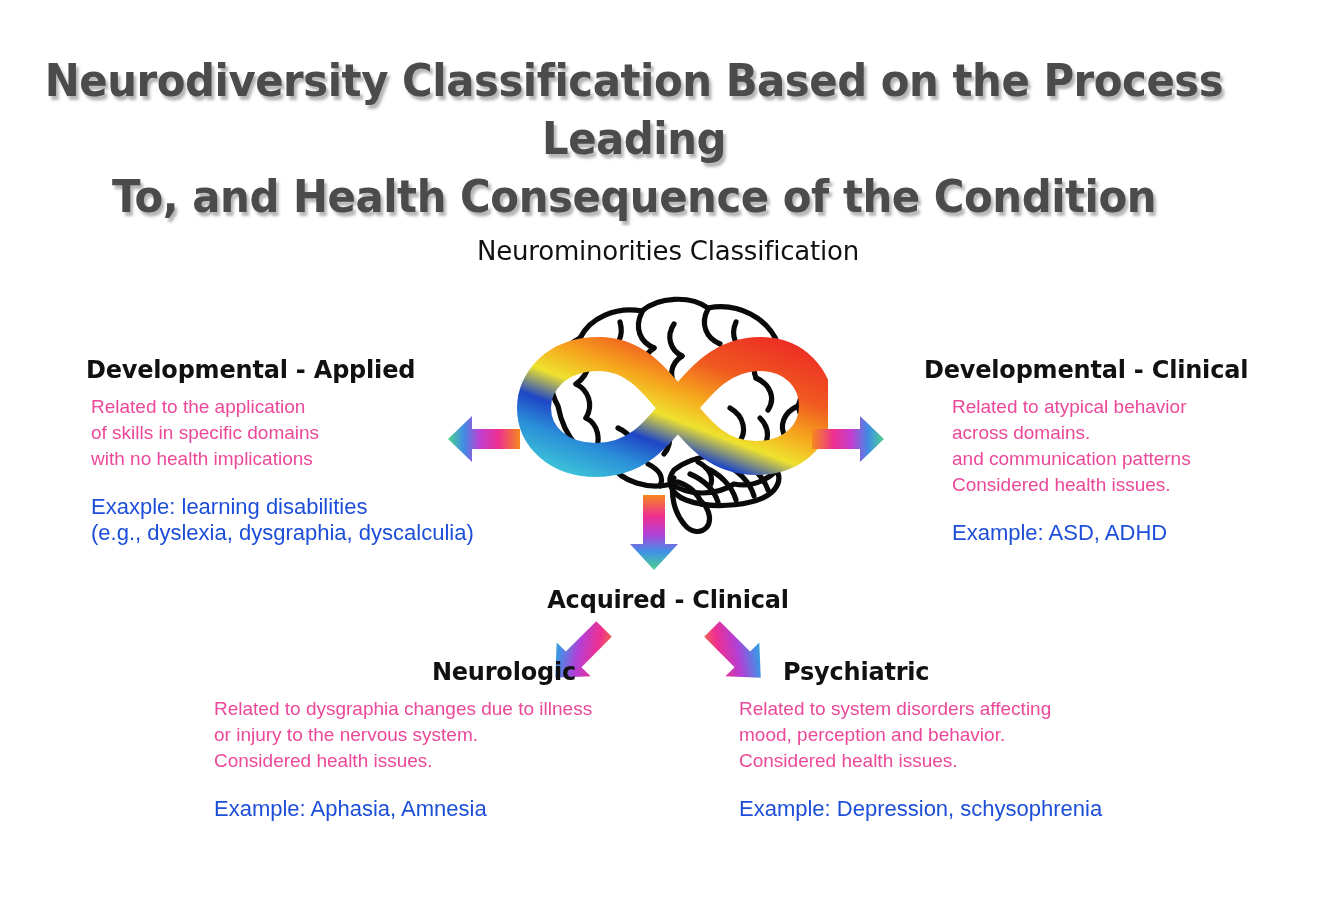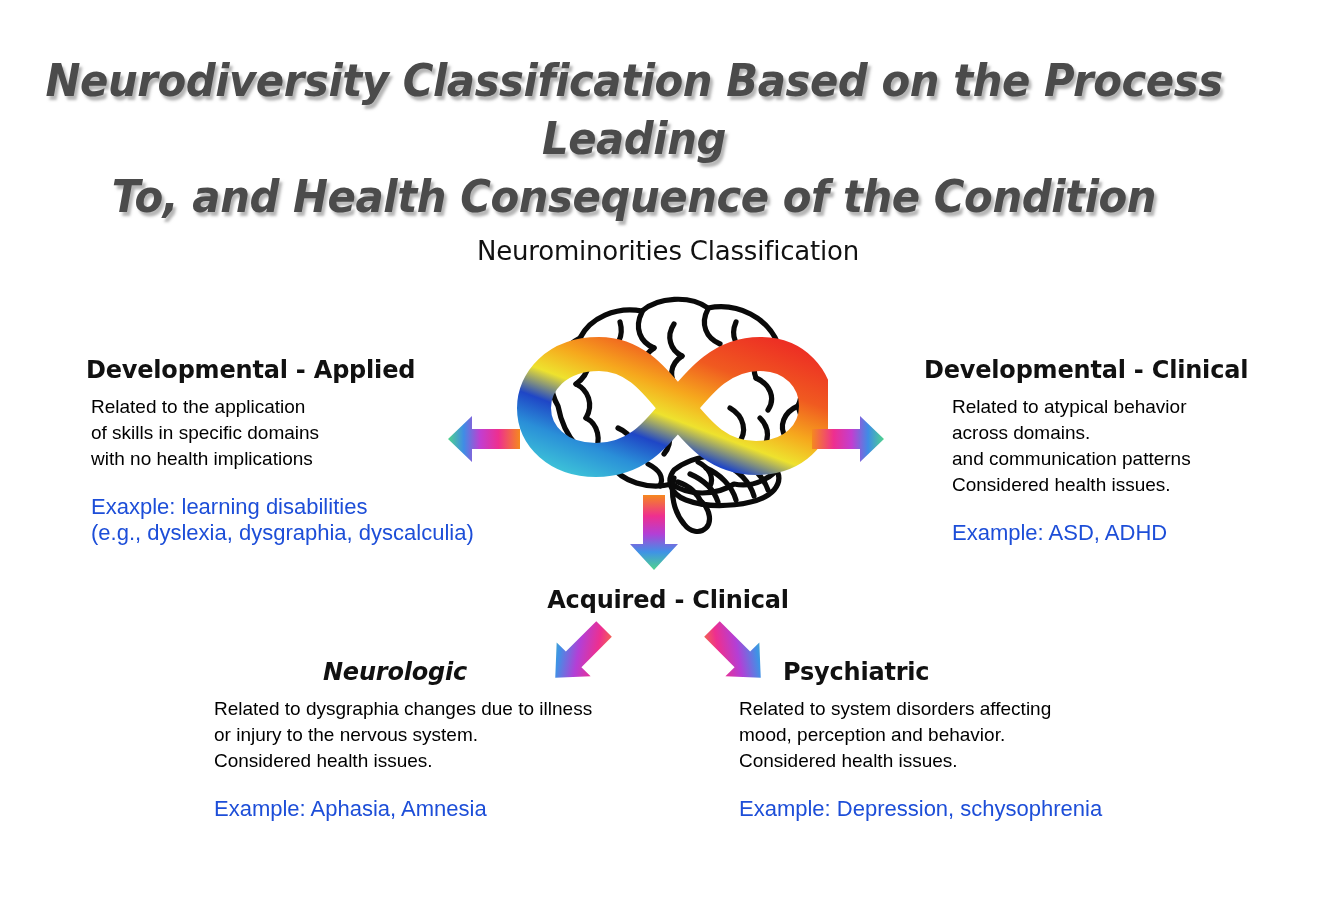--- a/index.html
+++ b/index.html
@@ -16,21 +16,20 @@
     -webkit-font-smoothing: antialiased;
   }
 
   
   #title-block {
     position: absolute;
     left: 0;
     top: 52px;
     width: 1268px;
     text-align: center;
-    font-style: italic;
   }
   #title-block .tline {
     display: block;
     font-family: "DejaVu Sans", sans-serif;
     font-weight: bold;
     font-size: 45px;
     line-height: 58px;
     letter-spacing: -0.5px;
     color: #4b4b4b;
     text-shadow: 3px 4px 3px rgba(120,120,120,0.55);
@@ -76,21 +75,21 @@
     font-weight: bold;
     font-size: 24px;
     color: #111111;
     letter-spacing: -0.2px;
     white-space: nowrap;
   }
   .panel .p-body {
     font-family: "Liberation Sans", sans-serif;
     font-size: 19px;
     line-height: 26px;
-    color: #000000;
+    color: #ec4899;
     white-space: nowrap;
   }
   .panel .p-example {
     font-family: "Liberation Sans", sans-serif;
     font-size: 22px;
     line-height: 26px;
     color: #1d4ed8;
     white-space: nowrap;
   }
   .p-body-wrap { margin-top: 10px; }
@@ -106,21 +105,21 @@
   #panel-dev-clinical .p-body-wrap,
   #panel-dev-clinical .p-example-wrap { margin-left: 28px; }
 
   
   #panel-acquired {
     left: 0; top: 586px; width: 1336px; text-align: center;
   }
 
   
   #panel-neurologic { left: 214px; top: 658px; width: 470px; }
-  #panel-neurologic .p-title { text-align: center; padding-right: 108px; font-style: italic; }
+  #panel-neurologic .p-title { text-align: right; padding-right: 108px; }
 
   
   #panel-psychiatric { left: 739px; top: 658px; width: 470px; }
   #panel-psychiatric .p-title { padding-left: 44px; }
 </style>
 </head>
 <body>
 
 <div id="title-block">
   <span class="tline">Neurodiversity Classification Based on the Process Leading</span>

